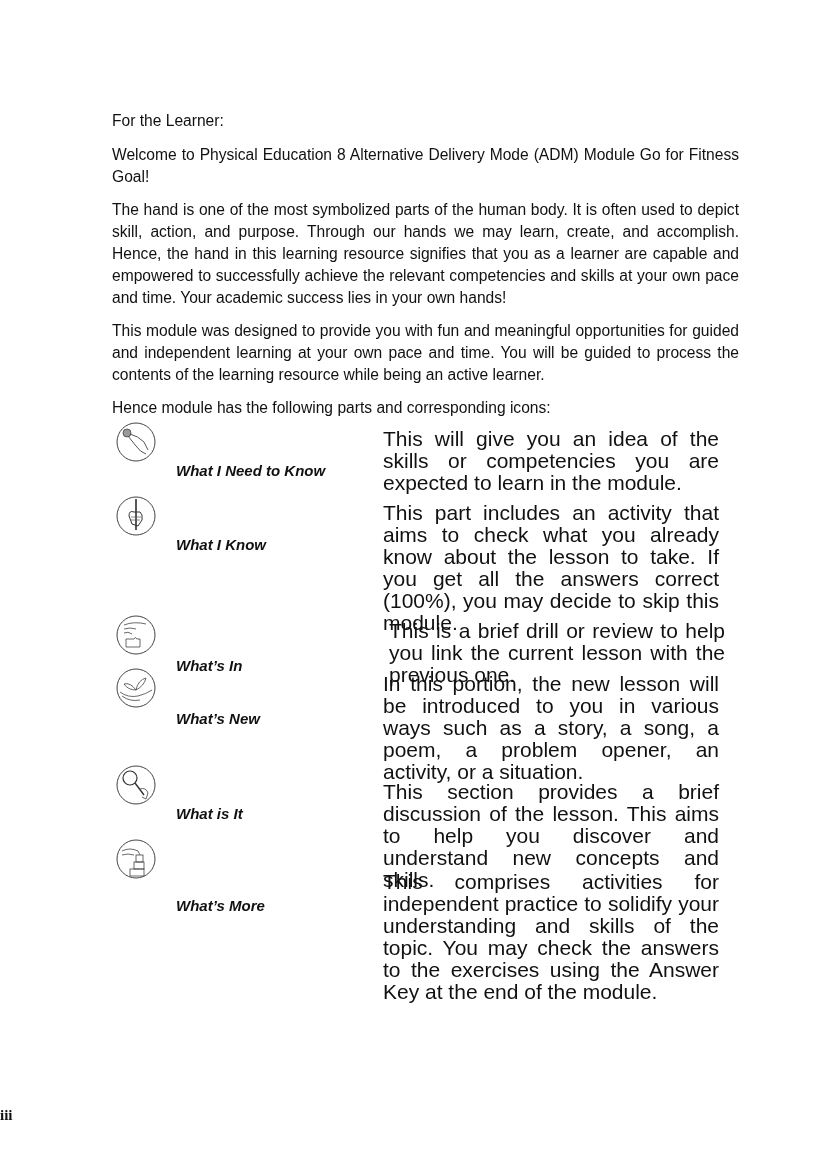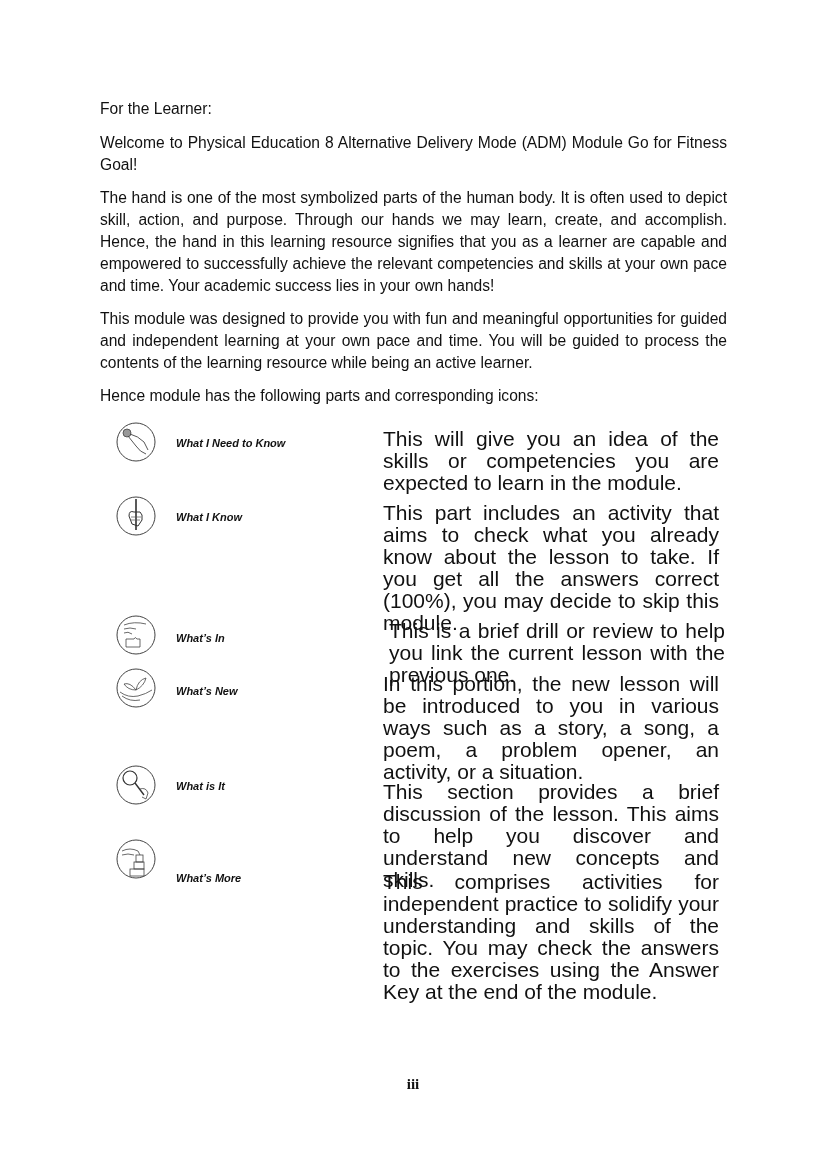--- a/index.html
+++ b/index.html
@@ -3,38 +3,38 @@
   <meta charset="utf-8">
   <style>
     html, body { margin: 0; padding: 0; background: #ffffff; }
     body {
       width: 826px; height: 1169px; position: relative; overflow: hidden;
       font-family: "Liberation Sans", sans-serif; color: #111;
     }
     .page { position: absolute; left: 100px; top: 0; width: 627px; }
     .para {
       position: absolute; left: 0; width: 627px;
-      font-size: 15.6px; line-height: 22px; text-align: justify; margin: 0;
+      font-size: 15.6px; line-height: 22px; text-align: justify; margin: 12px;
     }
     .para.last-left { text-align-last: left; }
     .row { position: absolute; left: 0; width: 627px; }
     .icon {
       position: absolute; left: 16px; width: 40px; height: 40px;
     }
     .icon svg { width: 40px; height: 40px; display: block; }
     .label {
-      position: absolute; left: 76px; font-size: 11px; font-weight: bold;
-      font-style: italic; line-height: 22px;
+      position: absolute; left: 76px; font-size: 15px; font-weight: bold;
+      font-style: italic; line-height: 22px; margin-top: 28px;
     }
     .desc {
       position: absolute; left: 283px; width: 336px; font-size: 21px;
       line-height: 22px; text-align: justify; text-align-last: left;
     }
     .page-number {
-      position: absolute; left: 0; width: 826px; top: 1076px; text-align: center;
+      position: absolute; left: 0; width: 826px; top: 1107px; 
       font-family: "Liberation Serif", serif; font-weight: bold; font-size: 15px;
     }
   </style>
 </head>
 <body>
 
 <div class="page">
   <p class="para" style="top:98px;">For the Learner:</p>
   <p class="para last-left" style="top:132px;">Welcome to Physical Education 8 Alternative Delivery Mode (ADM) Module Go for Fitness Goal!</p>
   <p class="para last-left" style="top:187px;">The hand is one of the most symbolized parts of the human body. It is often used to depict skill, action, and purpose. Through our hands we may learn, create, and accomplish. Hence, the hand in this learning resource signifies that you as a learner are capable and empowered to successfully achieve the relevant competencies and skills at your own pace and time. Your academic success lies in your own hands!</p>

